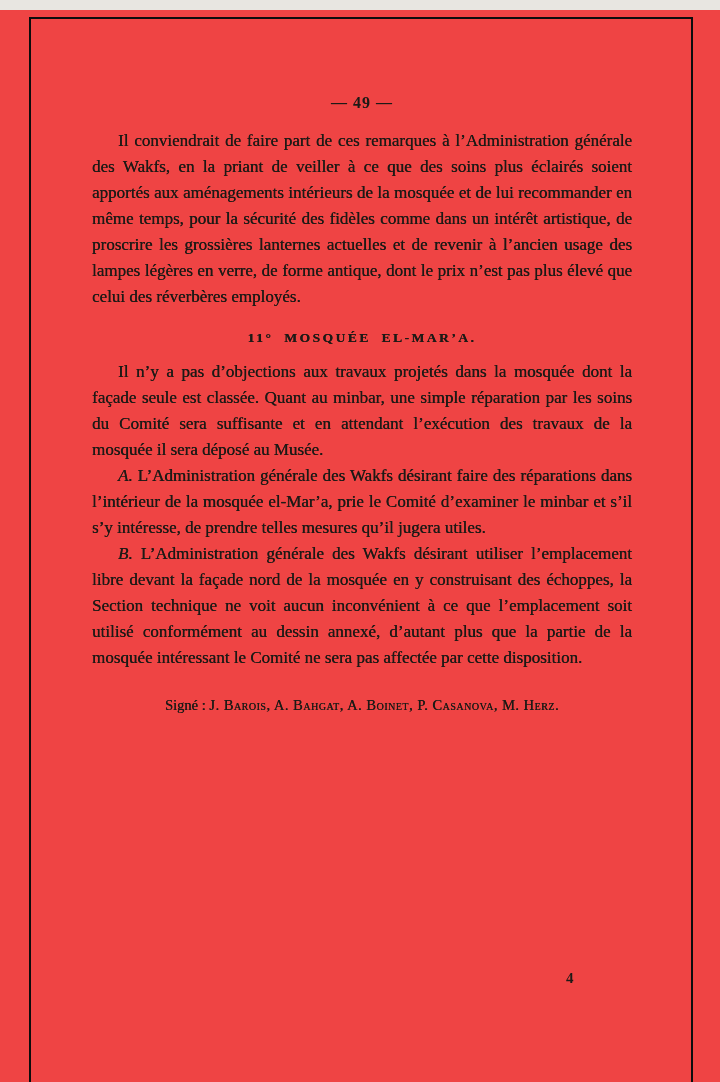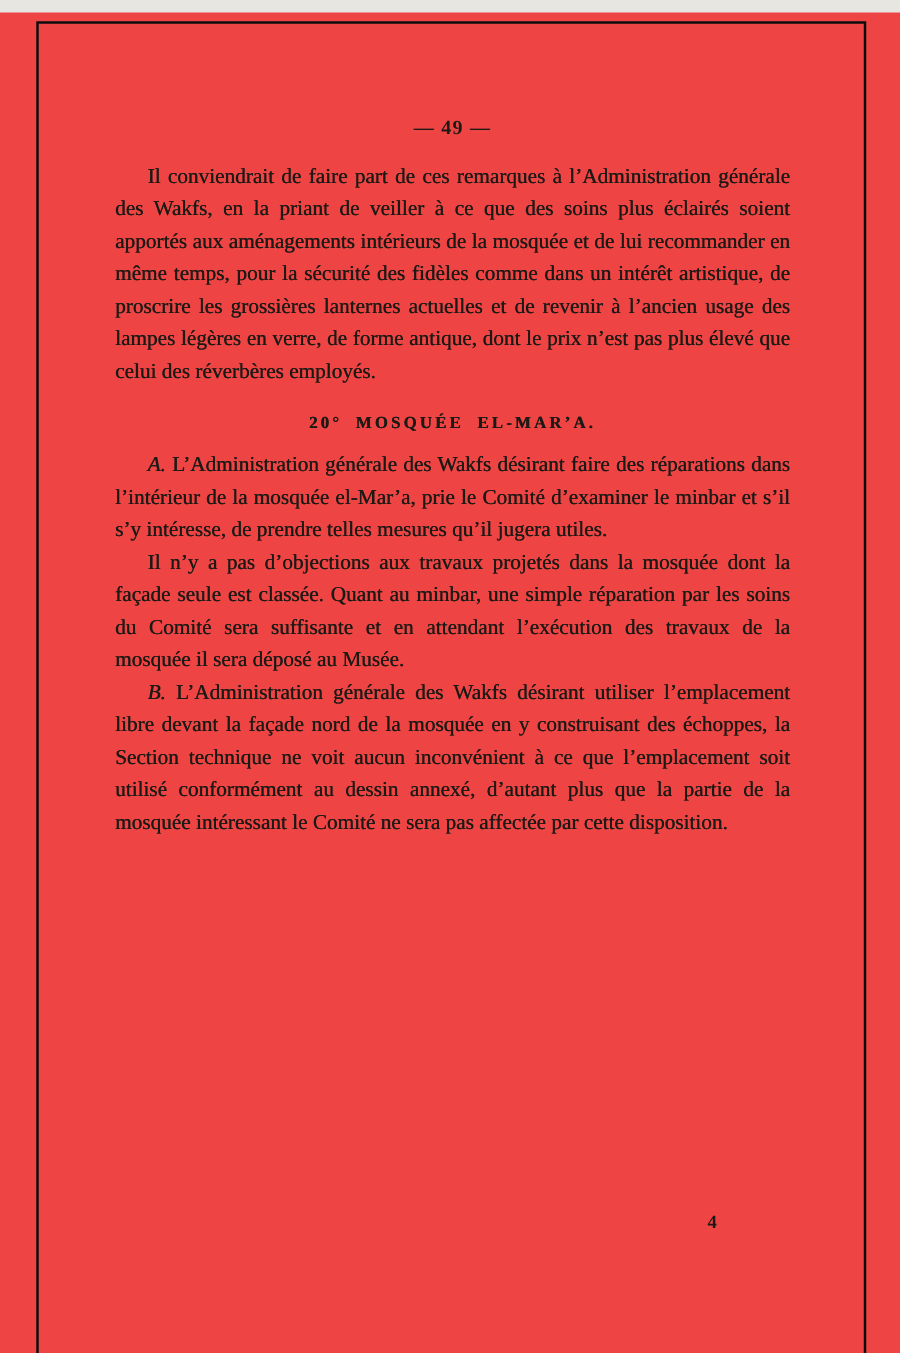--- a/index.html
+++ b/index.html
@@ -88,31 +88,35 @@
 <div class="scan">
   <div class="frame"></div>
 
   <div class="text-block">
 
     <div class="page-number">— 49 —</div>
 
 
     <p class="para indent">Il conviendrait de faire part de ces remarques à l’Administration générale des Wakfs, en la priant de veiller à ce que des soins plus éclairés soient apportés aux aménagements intérieurs de la mosquée et de lui recommander en même temps, pour la sécurité des fidèles comme dans un intérêt artistique, de proscrire les grossières lanternes actuelles et de revenir à l’ancien usage des lampes légères en verre, de forme antique, dont le prix n’est pas plus élevé que celui des réverbères employés.</p>
 
-    <div class="section-heading">20° MOSQUÉE EL-MAR’A.</div>
+    <div class="section-heading">11° MOSQUÉE EL-MAR’A.</div>
+
+    <p class="para indent">Il n’y a pas d’objections aux travaux projetés dans la mosquée dont la façade seule est classée. Quant au minbar, une simple réparation par les soins du Comité sera suffisante et en attendant l’exécution des travaux de la mosquée il sera déposé au Musée.</p>
 
     <p class="para indent">
       <span class="lead">A.</span>
       <span>L’Administration générale des Wakfs désirant faire des réparations dans l’intérieur de la mosquée el-Mar’a, prie le Comité d’examiner le minbar et s’il s’y intéresse, de prendre telles mesures qu’il jugera utiles.</span>
     </p>
 
-    <p class="para indent">Il n’y a pas d’objections aux travaux projetés dans la mosquée dont la façade seule est classée. Quant au minbar, une simple réparation par les soins du Comité sera suffisante et en attendant l’exécution des travaux de la mosquée il sera déposé au Musée.</p>
-
     <p class="para indent gap-before">
       <span class="lead">B.</span>
       <span>L’Administration générale des Wakfs désirant utiliser l’emplacement libre devant la façade nord de la mosquée en y construisant des échoppes, la Section technique ne voit aucun inconvénient à ce que l’emplacement soit utilisé conformément au dessin annexé, d’autant plus que la partie de la mosquée intéressant le Comité ne sera pas affectée par cette disposition.</span>
     </p>
 
+    <p class="signature">
+      <span>Signé :</span>
+      <span class="names">J. Barois, A. Bahgat, A. Boinet, P. Casanova, M. Herz.</span>
+    </p>
 
   </div>
 
   <div class="sheet-number">4</div>
 </div>
 
 </body></html>

